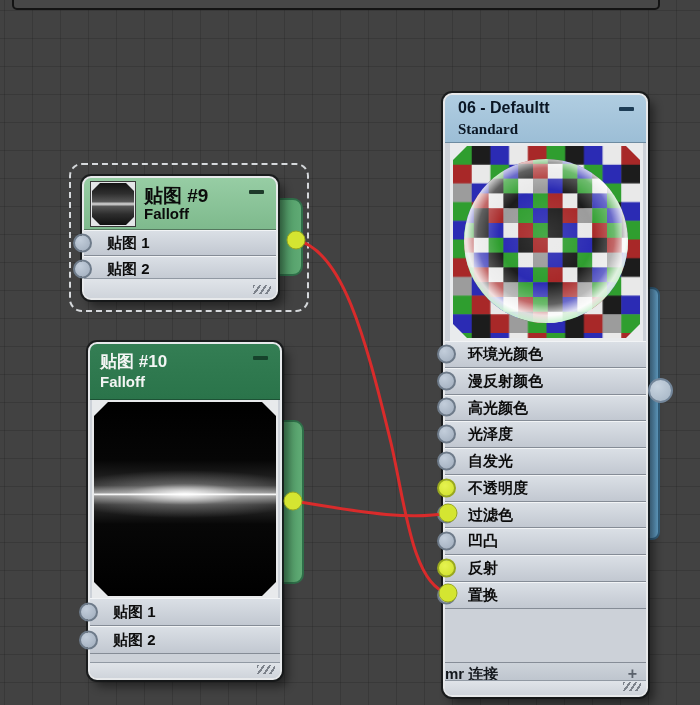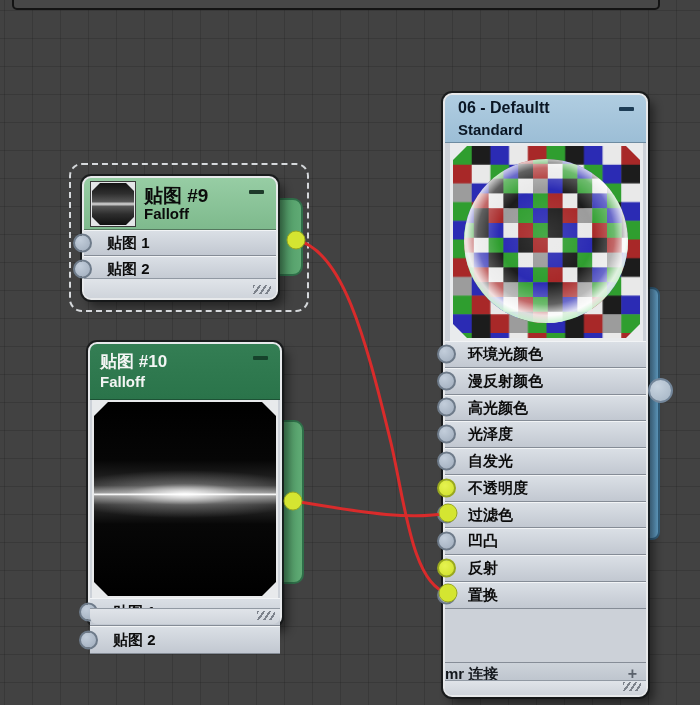--- a/index.html
+++ b/index.html
@@ -54,41 +54,41 @@
   #node-map9 .minimize-btn{background:#1e3a2a;}
   #node-map9 .thumb-frame{left:6px;top:3px;width:46px;height:46px;}
   .falloff-thumb{width:100%;height:100%;
     background:linear-gradient(180deg,#141414 0%,#2e2e2e 25%,#555 44%,#dcdcdc 50%,#555 56%,#2e2e2e 74%,#101010 100%);}
   #node-map9 .node-row{height:26px;line-height:25px;}
   #node-map9 .node-footer{height:20px;}
   #tab-map9{left:275px;top:198px;width:28px;height:78px;background:linear-gradient(90deg,#4c9662,#5faa74);
     border:2px solid #2f6f49;border-radius:0 10px 10px 0;}
 
   
-  #node-map10{left:88px;top:342px;width:194px;height:284px;}
+  #node-map10{left:88px;top:342px;width:194px;height:338px;}
   #node-map10 .node-header{height:56px;background:linear-gradient(180deg,#347e54,#2a744a);border-bottom:1px solid #1d5235;}
   #node-map10 .node-title{position:absolute;left:10px;top:6px;font-size:17px;font-weight:bold;color:#f3f5f4;}
   #node-map10 .node-subtitle{position:absolute;left:10px;top:29px;font-size:15px;font-weight:bold;color:#f3f5f4;}
   #node-map10 .minimize-btn{background:#16422b;}
   #node-map10 .preview-frame{position:absolute;left:2px;top:56px;width:186px;height:198px;background:#e8eaec;padding:2px;}
   .falloff-big{width:100%;height:100%;
     background:
       radial-gradient(ellipse 72% 24px at 50% 47.5%, rgba(255,255,255,.95) 0%, rgba(255,255,255,.25) 45%, rgba(255,255,255,0) 100%),
       linear-gradient(180deg,#000 0%,#060606 30%,#2a2a2a 43%,#8a8a8a 46.8%,#fff 47.6%,#8a8a8a 48.4%,#2a2a2a 53%,#070707 63%,#000 100%);}
   #node-map10 .node-row{height:28px;line-height:27px;}
   #node-map10 .rows{position:absolute;left:0;right:0;top:254px;}
   #node-map10 .node-footer{height:16px;}
   #tab-map10{left:278px;top:420px;width:26px;height:164px;background:linear-gradient(90deg,#4c9662,#5faa74);
     border:2px solid #2f6f49;border-radius:0 10px 10px 0;}
 
   
   #node-material{left:443px;top:93px;width:205px;height:604px;}
   #node-material .node-header{height:48px;background:linear-gradient(180deg,#b0cde1,#9cbed6);border-bottom:1px solid #6d8ba1;}
   #node-material .node-title{position:absolute;left:13px;top:4px;font-size:16px;font-weight:bold;color:#0a1624;}
-  #node-material .node-subtitle{position:absolute;left:13px;top:26px;font-size:15px;font-weight:bold;color:#0a1624;}
+  #node-material .node-subtitle{position:absolute;left:13px;top:26px;font-size:15px;font-weight:bold;color:#0a1624;font-family:Liberation Serif, serif;}
   #node-material .minimize-btn{background:#1d3c55;}
   #node-material .preview-frame{position:absolute;left:5px;top:48px;width:193px;height:198px;background:#e9ebed;padding:3px;}
   #node-material .rows{position:absolute;left:0;right:0;top:246px;}
   #node-material .node-row{height:26.75px;line-height:26px;}
   #node-material .socket{left:-8px;}
   .mr-bar{position:absolute;left:0;right:0;top:567px;height:22px;
     background:linear-gradient(180deg,#cdd3da,#bcc3cc);border-top:1px solid #868d97;border-bottom:1px solid #868d97;
     text-align:left;font-size:15px;font-weight:bold;color:#14181d;line-height:21px;cursor:pointer;}
   .mr-expand{position:absolute;right:9px;top:0;font-size:16px;font-weight:bold;color:#5a616b;}
   #node-material .node-footer{height:15px;}

